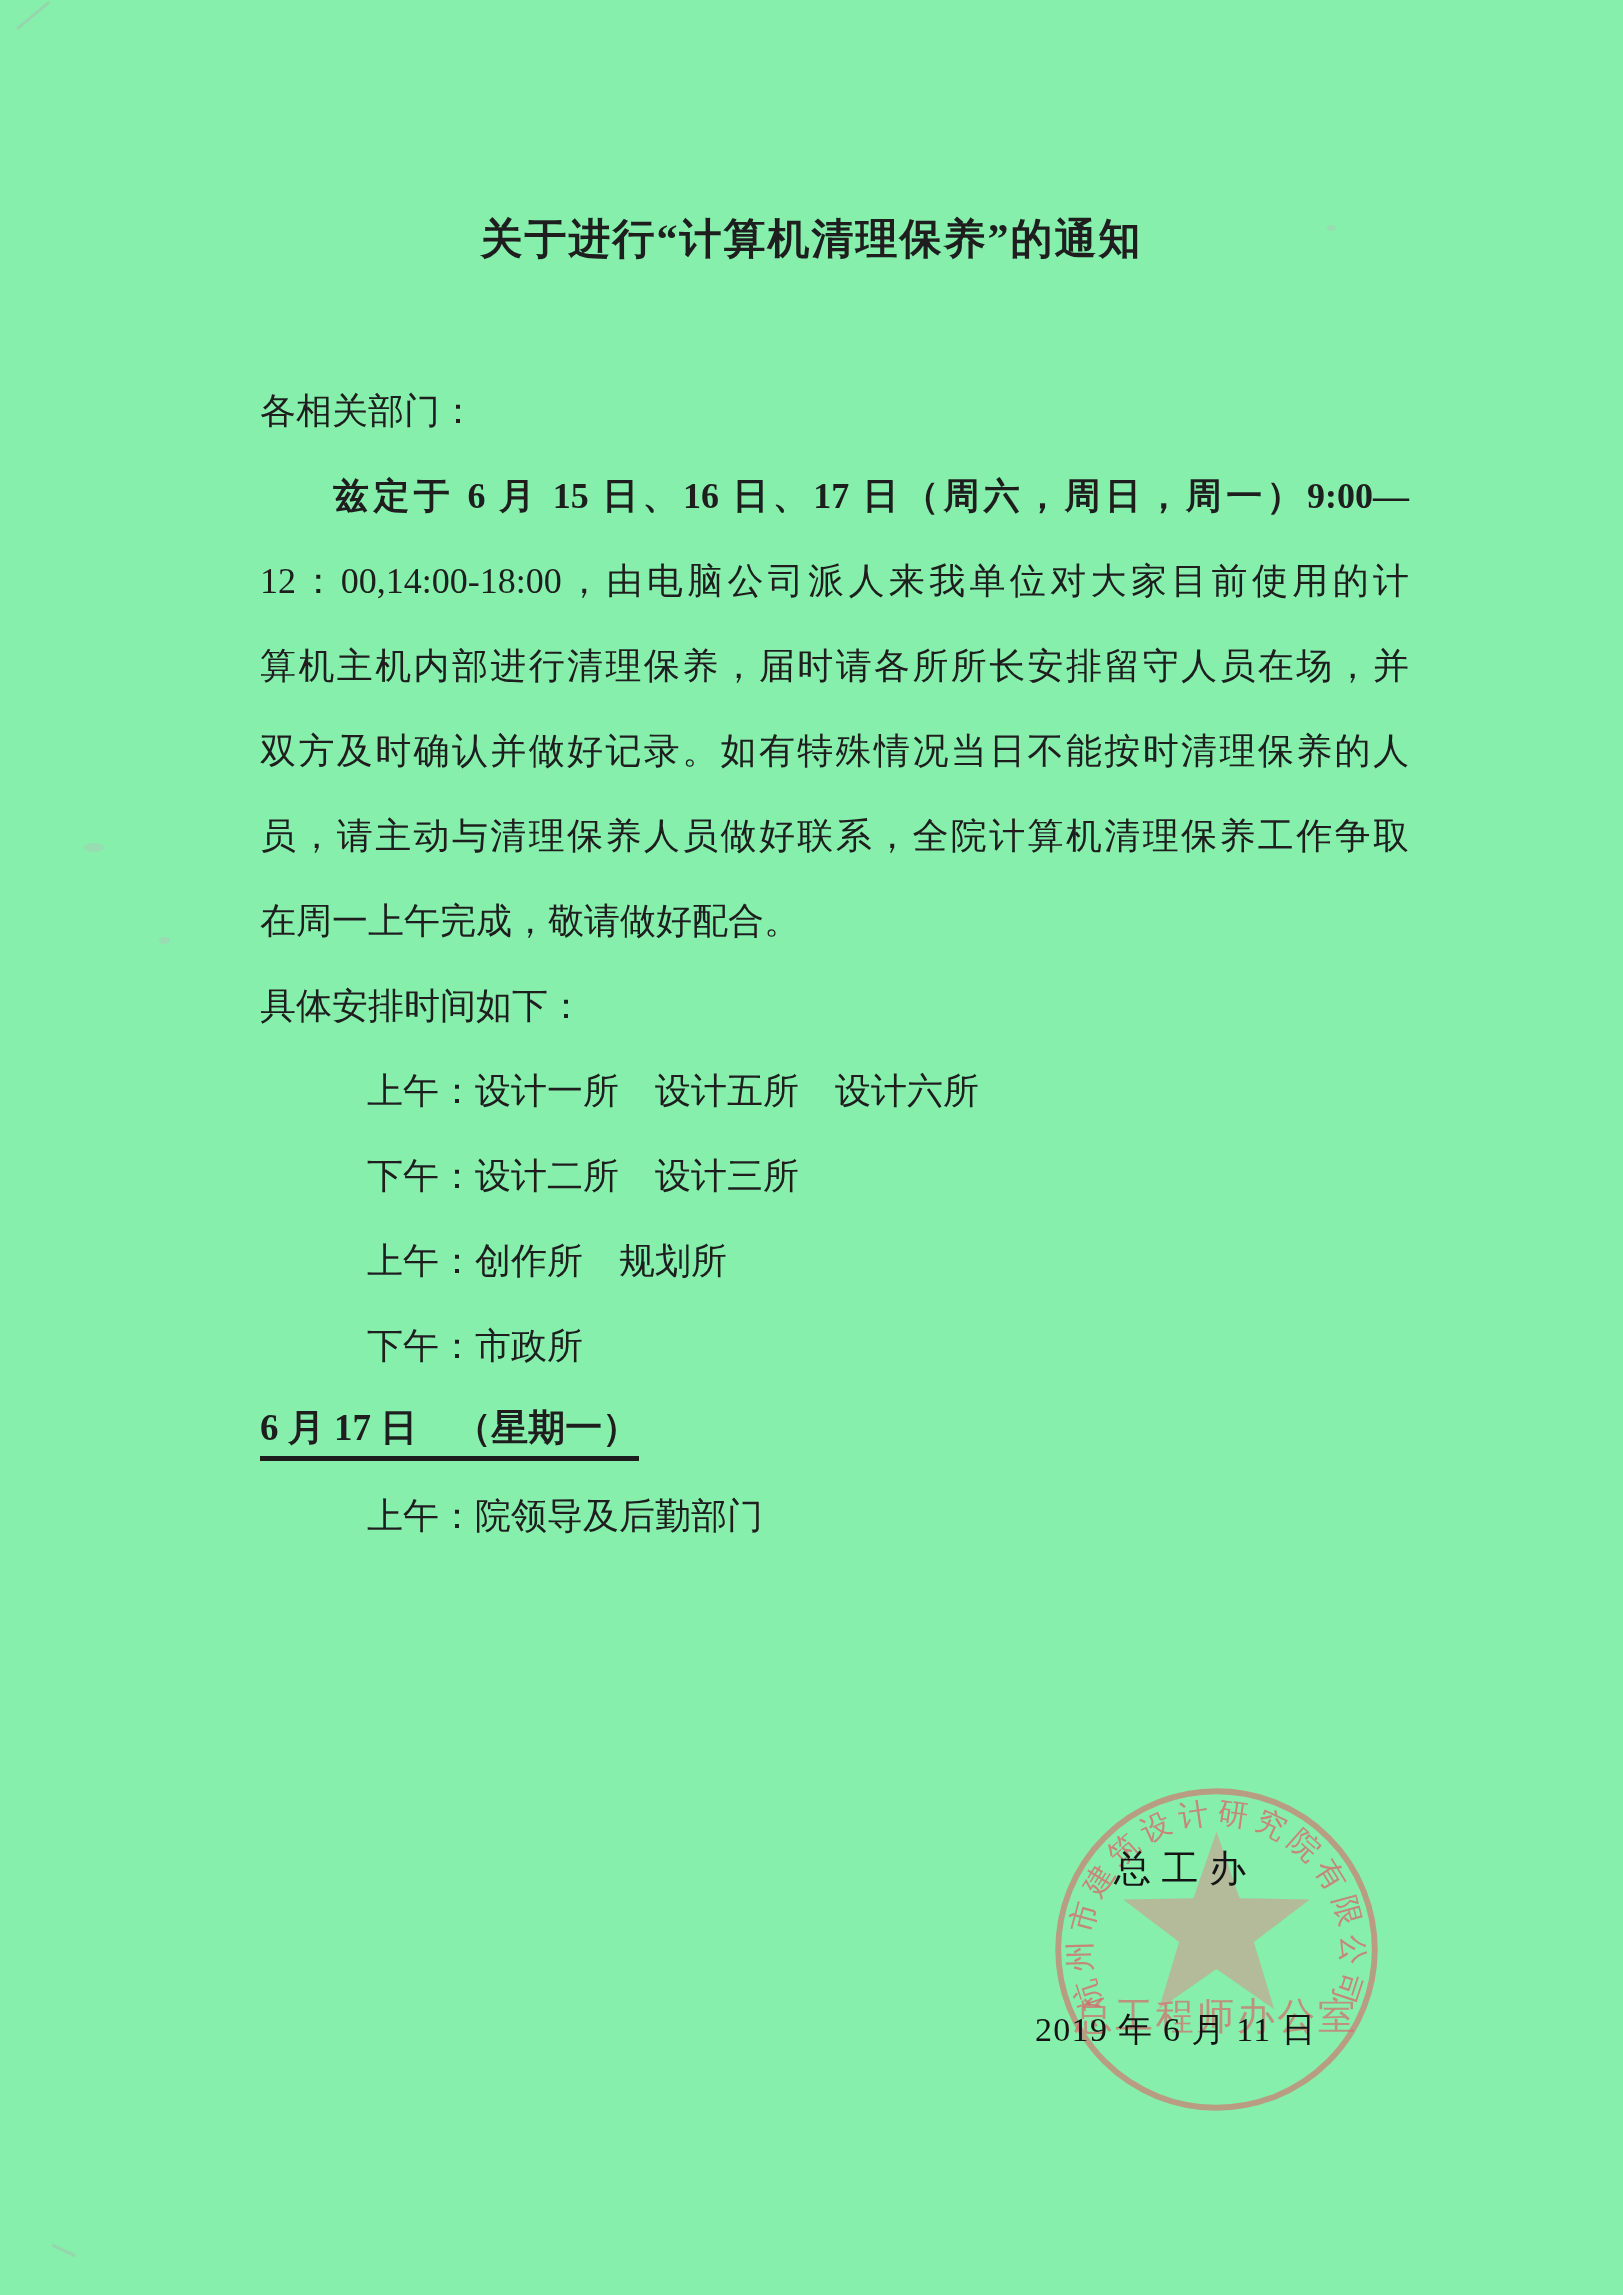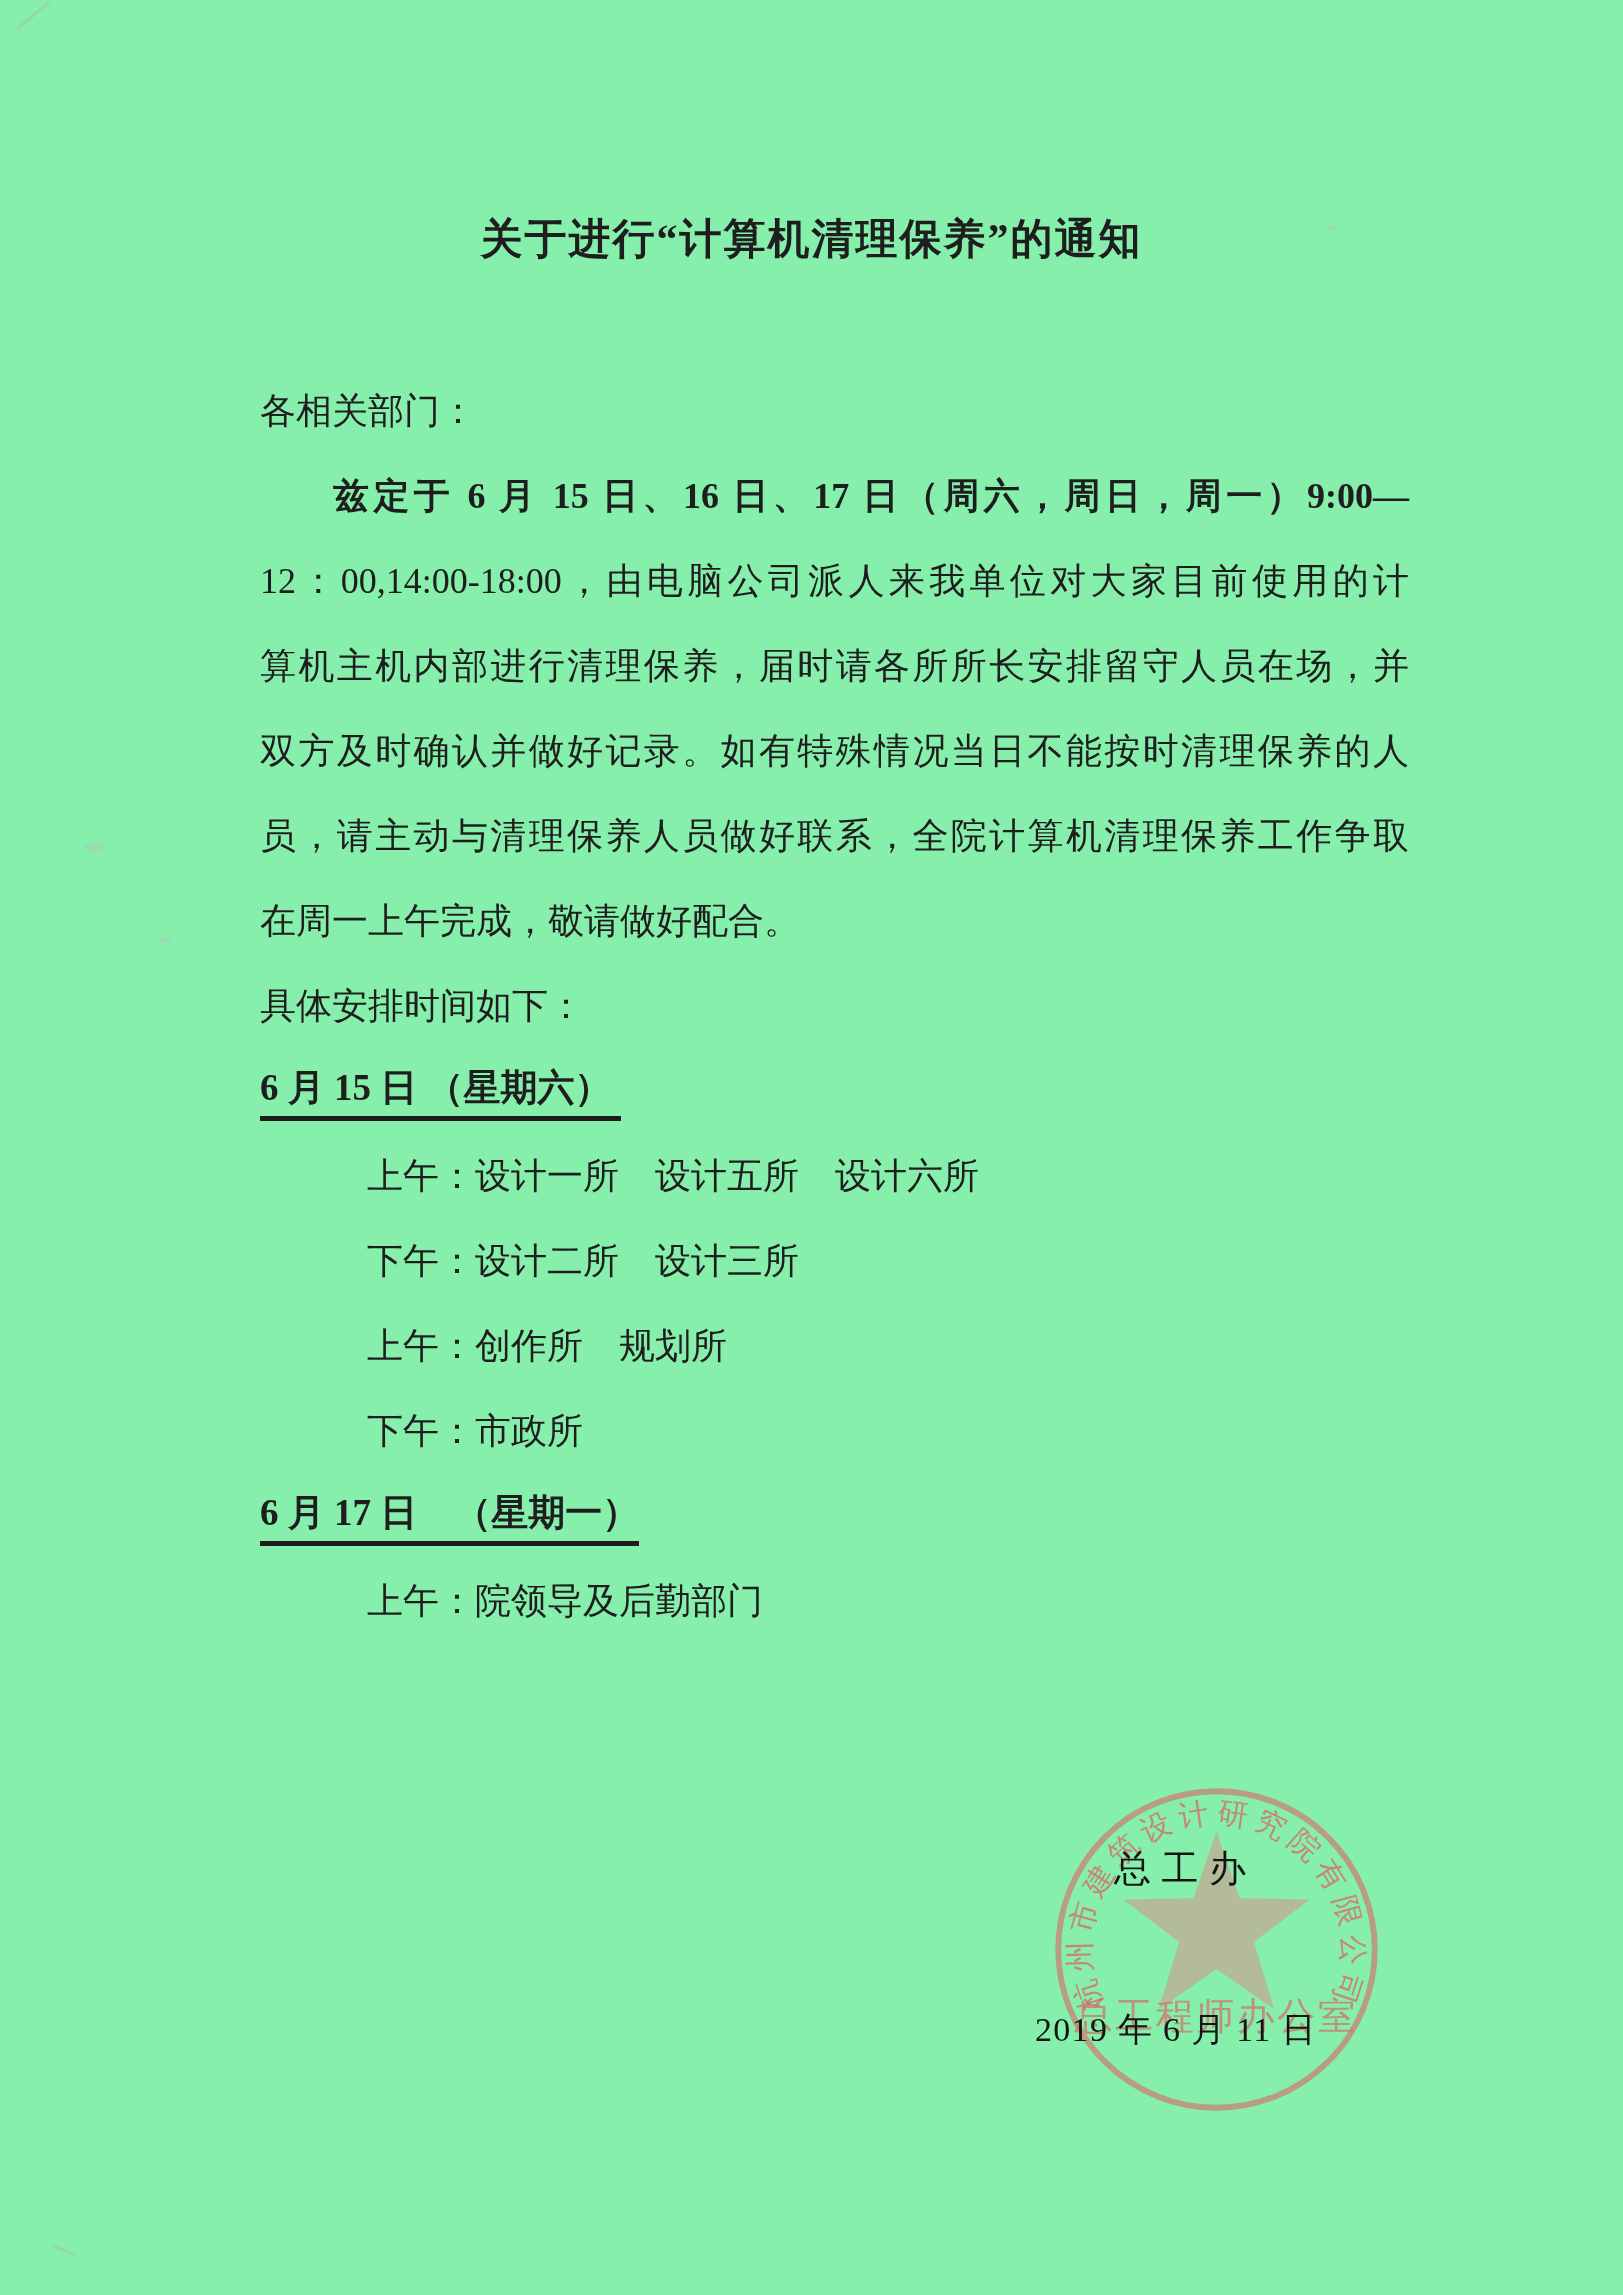--- a/index.html
+++ b/index.html
@@ -86,23 +86,20 @@
 
     <div class="ln jline ind-first">兹定于 6 月 15 日、16 日、17 日（周六，周日，周一）9:00—</div>
     <div class="ln jline">12：00,14:00-18:00，由电脑公司派人来我单位对大家目前使用的计</div>
     <div class="ln jline">算机主机内部进行清理保养，届时请各所所长安排留守人员在场，并</div>
     <div class="ln jline">双方及时确认并做好记录。如有特殊情况当日不能按时清理保养的人</div>
     <div class="ln jline">员，请主动与清理保养人员做好联系，全院计算机清理保养工作争取</div>
     <div class="ln nowrapln">在周一上午完成，敬请做好配合。</div>
 
     <div class="ln nowrapln">具体安排时间如下：</div>
 
-    <div class="ln-h">
-      <span class="hd">6 月 15 日 （星期六）</span>
-    </div>
     <div class="ln nowrapln row-ind">上午：设计一所　设计五所　设计六所</div>
     <div class="ln nowrapln row-ind">下午：设计二所　设计三所</div>
 
     <div class="ln nowrapln row-ind">上午：创作所　规划所</div>
     <div class="ln nowrapln row-ind">下午：市政所</div>
 
     <div class="ln-h">
       <span class="hd">6 月 17 日　（星期一）</span>
     </div>
     <div class="ln nowrapln row-ind">上午：院领导及后勤部门</div>

